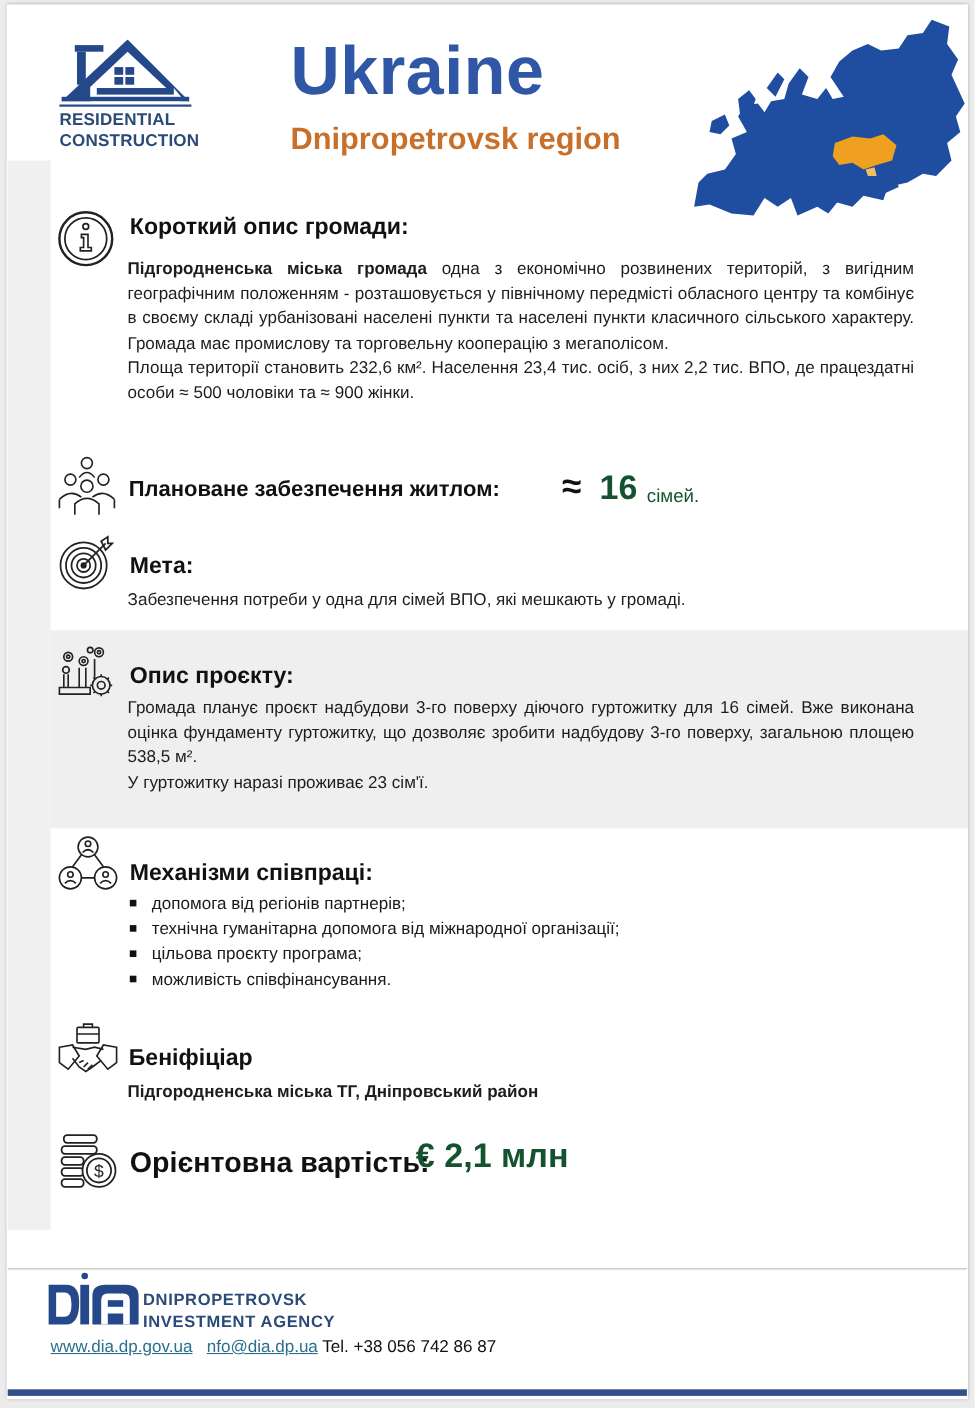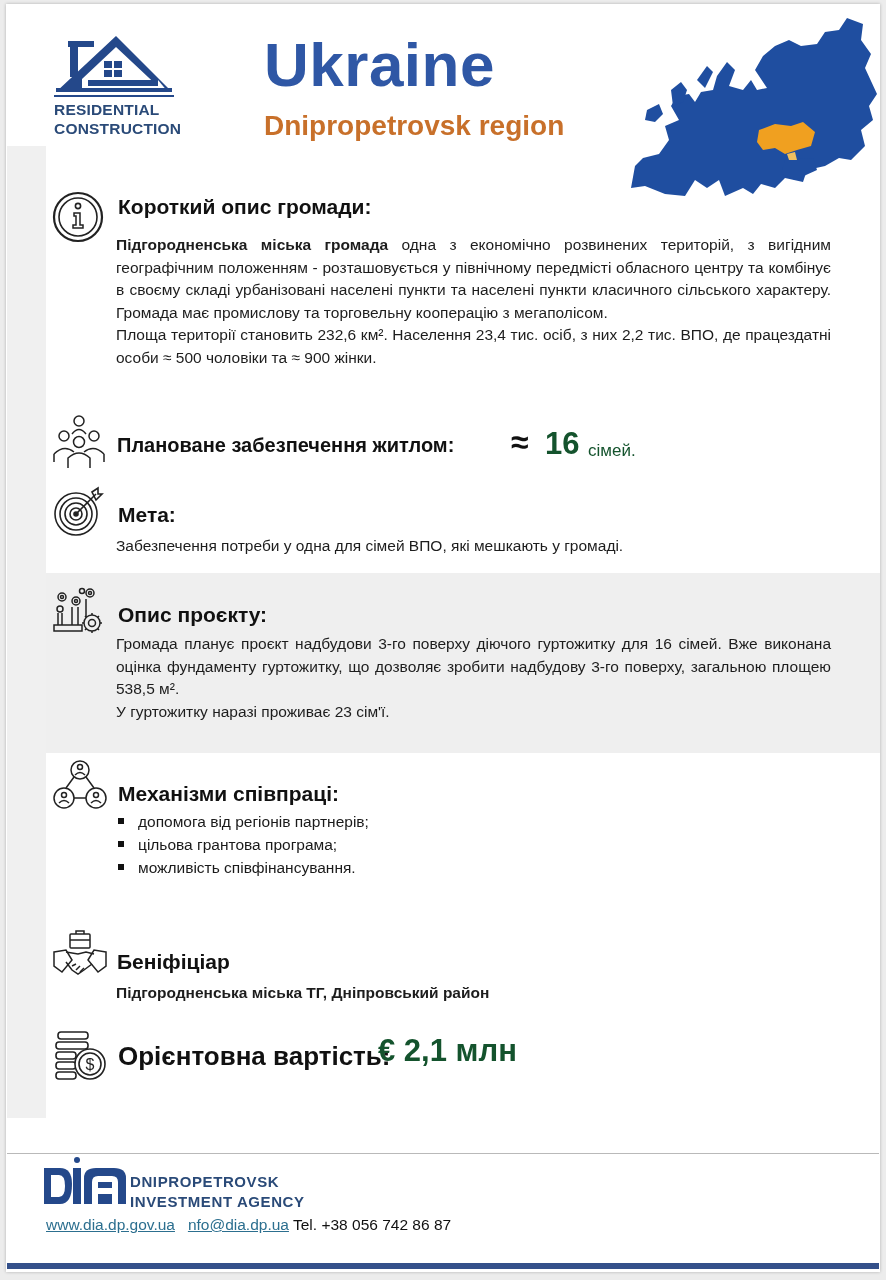--- a/index.html
+++ b/index.html
@@ -153,21 +153,22 @@
       <path d="M7,44 Q12,39 17,44"></path>
     <circle cx="44" cy="39" r="10"></circle>
     <circle cx="44" cy="36" r="2.5"></circle>
       <path d="M39,44 Q44,39 49,44"></path>
     <path d="M22,18 L14,29 M34,18 L42,29 M22,39 L34,39"></path>
   </svg>
 </div>
 <div class="sec-title" style="left:118px;top:782px;">Механізми співпраці:</div>
 <ul class="bullets">
   <li>допомога  від регіонів партнерів;</li>
-  <li>цільова грантова програма;</li>
+  <li>технічна гуманітарна допомога від міжнародної організації;</li>
+  <li>цільова проєкту програма;</li>
   <li>можливість співфінансування.</li>
 </ul>
 
 <div class="sec-icon" style="left:52px;top:930px;">
   <svg width="56" height="50" viewBox="0 0 56 50" fill="none" stroke="#222" stroke-width="1.5">
     <rect x="18" y="4" width="20" height="14" rx="1"></rect>
     <path d="M24,4 L24,1 L32,1 L32,4 M18,10 L38,10"></path>
     <path d="M2,22 L14,20 L20,30 L10,42 L2,36 Z"></path>
     <path d="M54,22 L42,20 L36,30 L46,42 L54,36 Z"></path>
     <path d="M14,22 L26,24 L34,22 L42,24"></path>

